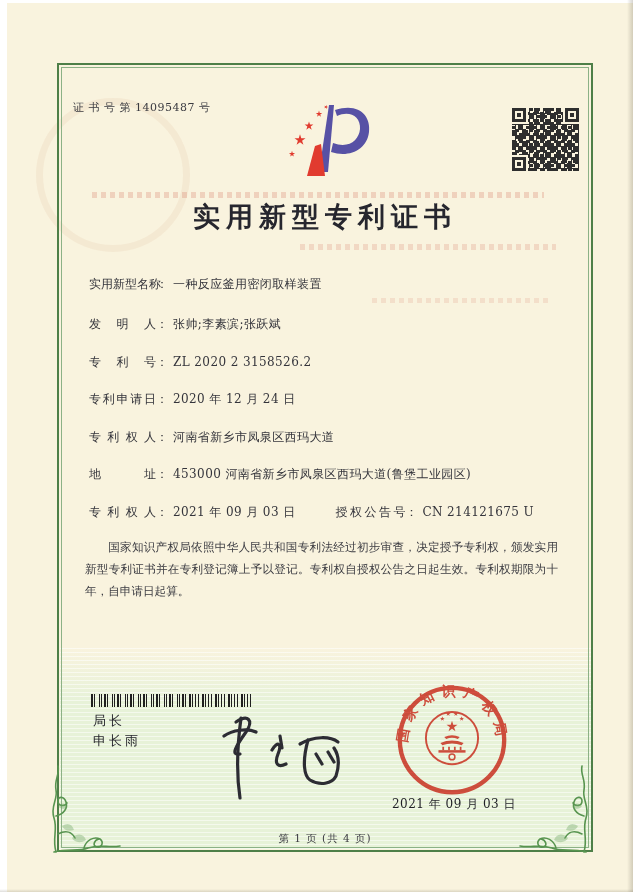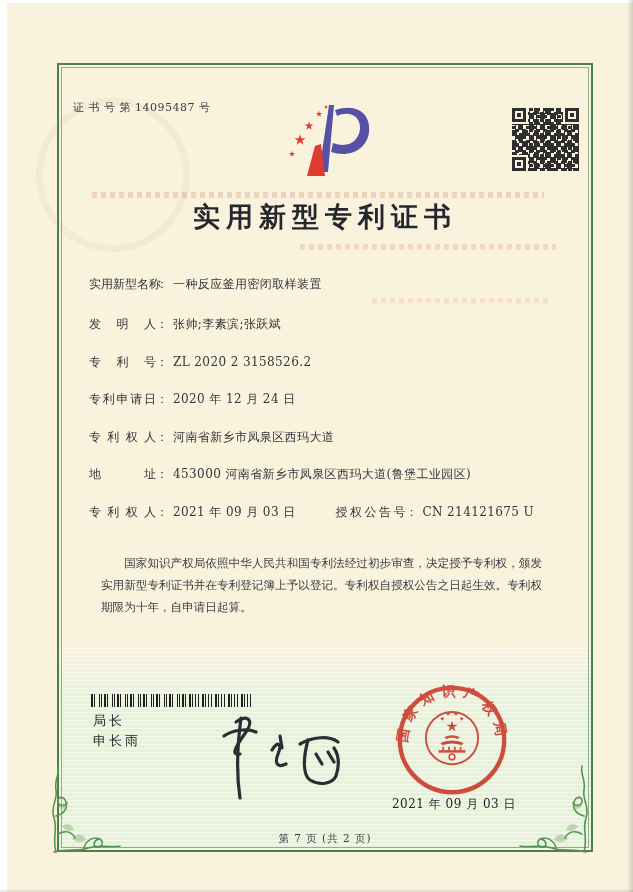--- a/index.html
+++ b/index.html
@@ -38,21 +38,21 @@
   .title{left:57px;top:201px;width:536px;text-align:center;font-size:27px;line-height:32px;
          letter-spacing:6px;color:#26262e;font-weight:600;white-space:nowrap;}
 
   .row{position:absolute;left:89px;width:490px;font-size:12px;color:#34343b;white-space:nowrap;}
   .lab{display:inline-block;width:67px;text-align:justify;text-align-last:justify;}
   .col{display:inline-block;margin-right:5px;}
   .val{letter-spacing:.4px;}
   .lab2{margin-left:36px;width:70px;}
 
   .paras{left:85px;top:537px;width:473px;font-size:11.6px;line-height:21.8px;color:#3c3c42;text-align:justify;}
-  .paras p{margin:16px;text-indent:2em;}
+  .paras p{margin:0;text-indent:2em;}
 
   .barcode{left:91px;top:694px;width:161px;height:13px;
     background:repeating-linear-gradient(90deg,#202020 0 1.5px,rgba(0,0,0,0) 1.5px 3px,#202020 3px 4px,
       rgba(0,0,0,0) 4px 7.5px,#202020 7.5px 9px,rgba(0,0,0,0) 9px 10px,#202020 10px 10.7px,rgba(0,0,0,0) 10.7px 13px);}
 
   .bureau{left:93px;font-family:"DejaVu Sans","Liberation Sans",sans-serif;font-size:13px;
           letter-spacing:3px;color:#26262b;white-space:nowrap;}
   .bureau-title{top:712px;}
   .bureau-name{top:724px;margin-top:8px;}
 
@@ -210,20 +210,20 @@
       <rect x="56" y="67" width="1.8" height="3.5"></rect>
       <rect x="62" y="67" width="1.8" height="3.5"></rect>
       <rect x="68" y="67" width="1.8" height="3.5"></rect>
       <rect x="46" y="70.5" width="28" height="2.6"></rect>
       <circle cx="60" cy="77.5" r="3" fill="none" stroke="#dd4337" stroke-width="1.6"></circle>
     </g>
   </svg>
 
   <div class="abs sealdate">2021 年 09 月 03 日</div>
 
-  <div class="abs pageno">第 7 页 (共 2 页)</div>
+  <div class="abs pageno">第 1 页 (共 4 页)</div>
   <div class="abs backnote">其他事项参见背面</div>
 
   <div class="abs edge-left"></div>
   <div class="abs edge-top"></div>
   <div class="abs edge-right"></div>
   <div class="abs edge-bottom"></div>
 </div>
 
 </body></html>

